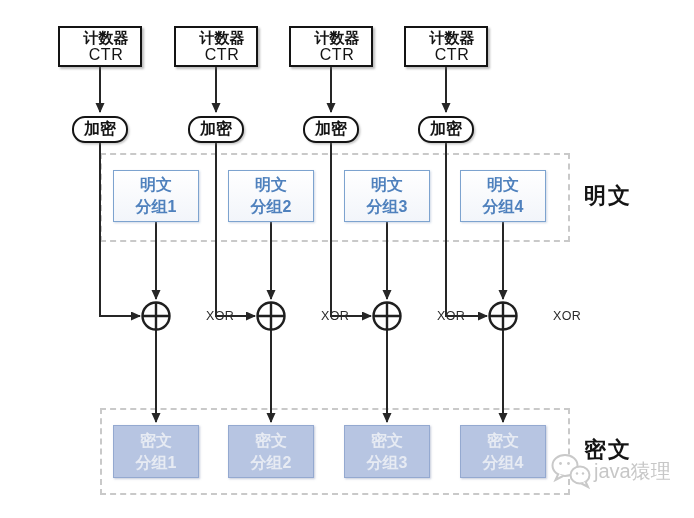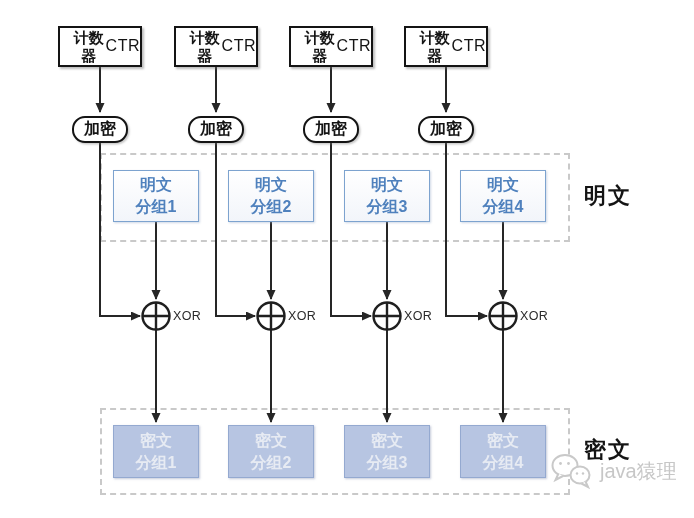--- a/index.html
+++ b/index.html
@@ -14,21 +14,21 @@
   .pt-region{left:100px;top:153px;width:470px;height:89px;}
   .ct-region{left:100px;top:408px;width:470px;height:87px;}
 
   
   .wires{position:absolute;left:0;top:0;width:694px;height:518px;}
 
   
   .ctr-box{
     position:absolute;top:26px;width:84px;height:41px;background:#ffffff;
     border:2.5px solid #141414;box-shadow:2px 2px 2px rgba(110,110,110,.45);
-    display:flex;flex-direction:row;align-items:center;
+    display:flex;flex-direction:column;align-items:center;justify-content:center;
     color:#141414;text-align:center;line-height:1.15;padding-left:12px;
   }
   .ctr-line1{font-size:15px;font-weight:600;}
   .ctr-line2{font-size:16px;font-weight:500;letter-spacing:.5px;}
 
   
   .enc-box{
     position:absolute;top:116px;width:56px;height:27px;background:#ffffff;
     border:2px solid #141414;border-radius:13px;
     box-shadow:1.5px 1.5px 2px rgba(120,120,120,.4);
@@ -51,30 +51,31 @@
     background:#b7c5e2;border:1.5px solid #94a9d0;
     box-shadow:1px 1px 2px rgba(140,150,180,.5);
     display:flex;flex-direction:column;align-items:center;justify-content:center;
     color:#e7ebf3;font-size:16px;font-weight:700;line-height:1.35;text-align:center;
   }
 
   
   .xor-label{
     position:absolute;top:309px;font-size:12.5px;font-weight:500;color:#2b2b2b;
     letter-spacing:.3px;
+    margin-left:33px;
   }
 
   
   .side-label{position:absolute;left:584px;font-size:22px;font-weight:600;color:#141414;letter-spacing:2px;}
   .side-label.pt{top:181px;}
   .side-label.ct{top:435px;}
 
   
   .watermark{position:absolute;left:550px;top:452px;display:flex;align-items:center;}
-  .watermark-text{font-size:20px;color:#c7c7c7;font-weight:500;margin-left:8px;white-space:nowrap;}
+  .watermark-text{font-size:20px;color:#c7c7c7;font-weight:500;margin-left:2px;white-space:nowrap;}
 </style>
 </head>
 <body>
 
 <div class="canvas">
 
   <div class="region pt-region"></div>
   <div class="region ct-region"></div>
 
   <svg class="wires" width="694" height="518" viewBox="0 0 694 518">

